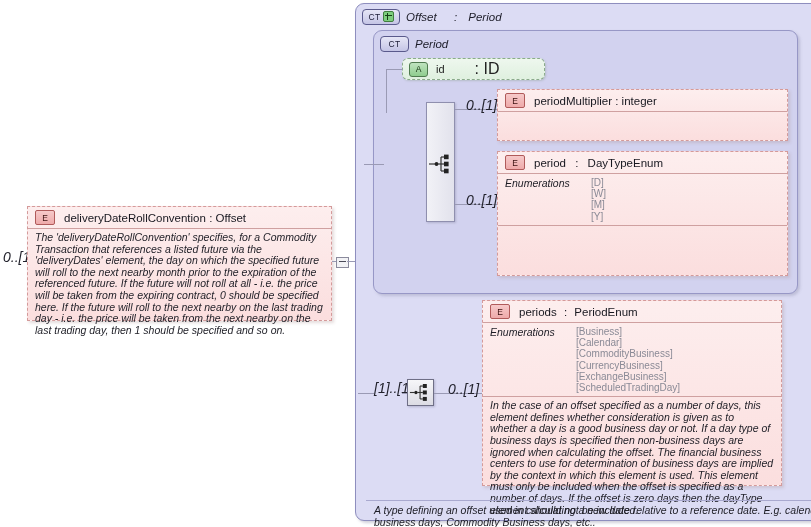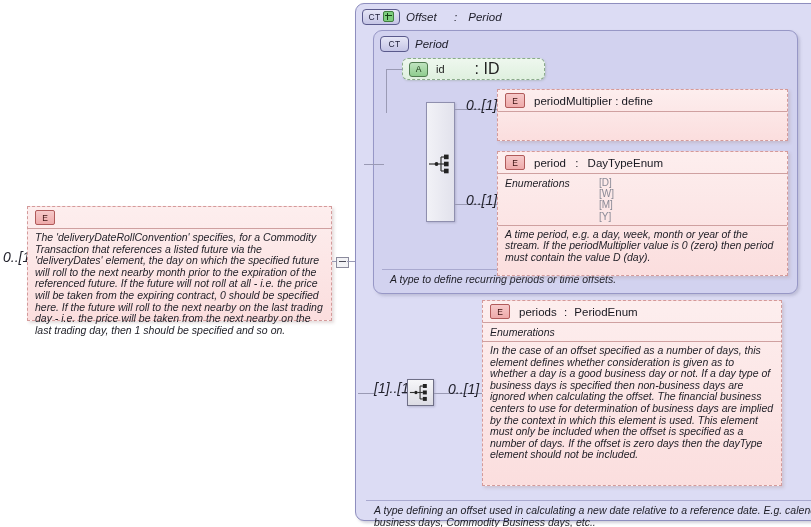--- a/index.html
+++ b/index.html
@@ -137,21 +137,21 @@
     padding: 3px 7px 4px 7px;
     font-style: italic;
     font-size: 10.5px;
     line-height: 11.6px;
     color: #1d1d25;
   }
   .enum-sect {
     display: flex;
     padding: 3px 7px 3px 7px;
     border-bottom: 1px solid #cfa0a0;
-    gap: 20px;
+    gap: 12px;
   }
   .enum-label {
     font-style: italic;
     font-size: 10.5px;
     width: 74px;
     flex: 0 0 auto;
     color: #1d1d25;
   }
   .enum-values {
     font-size: 10px;
@@ -209,20 +209,25 @@
   }
 </style>
 </head>
 <body>
 
 <div class="abs card" style="left:3px; top:249px;">0..[1]</div>
 
 <div class="abs elem-box" style="left:27px; top:206px; width:305px; height:115px;">
   <div class="elem-head">
     <span class="badge-e">E</span>
+    <span class="elem-title">
+      <span>deliveryDateRollConvention</span>
+      <span class="sep">:</span>
+      <span>Offset</span>
+    </span>
   </div>
   <div class="elem-doc">The 'deliveryDateRollConvention' specifies, for a Commodity Transaction that references a listed future via the 'deliveryDates' element, the day on which the specified future will roll to the next nearby month prior to the expiration of the referenced future. If the future will not roll at all - i.e. the price will be taken from the expiring contract, 0 should be specified here. If the future will roll to the next nearby on the last trading day - i.e. the price will be taken from the next nearby on the last trading day, then 1 should be specified and so on.</div>
 </div>
 
 <div class="abs conn-line conn-h" style="left:332px; top:261px; width:12px;"></div>
 <div class="collapse-box" style="left:336px; top:257px;"></div>
 <div class="abs conn-line conn-h" style="left:347px; top:261px; width:10px;"></div>
 
 <div class="abs ct-outer" style="left:355px; top:3px; width:544px; height:518px;">
 
@@ -250,21 +255,20 @@
       <span class="attr-name">id</span>
       <span class="attr-type" style="margin-left:22px;">
         <span>:</span>
         <span>ID</span>
       </span>
     </div>
 
     <div class="abs conn-line conn-v" style="left:12px; top:38px; height:44px;"></div>
     <div class="abs conn-line conn-h" style="left:12px; top:38px; width:17px;"></div>
 
-    <div class="ct-doc" style="position:absolute; left:8px; right:8px; bottom:7px; margin:0; padding-top:4px;">A type to define recurring periods or time offsets.</div>
   </div>
 
   <div class="abs card" style="left:392px; top:146px;">[1]..[1]</div>
 
   <div class="abs conn-line conn-h" style="left:8px; top:160px; width:20px;"></div>
   <div class="abs conn-line conn-v" style="left:8px; top:160px; height:0px;"></div>
   <div class="abs conn-line conn-h" style="left:375px; top:160px; width:50px;"></div>
 
   <div class="abs seq-tall" style="left:70px; top:98px; width:29px; height:120px;">
   </div>
@@ -287,21 +291,21 @@
 
   <div class="abs card" style="left:110px; top:93px;">0..[1]</div>
   <div class="abs card" style="left:110px; top:188px;">0..[1]</div>
 
   <div class="abs elem-box" style="left:141px; top:85px; width:291px; height:52px;">
     <div class="elem-head">
       <span class="badge-e">E</span>
       <span class="elem-title">
         <span>periodMultiplier</span>
         <span class="sep">:</span>
-        <span>define</span>
+        <span>integer</span>
       </span>
     </div>
   </div>
 
   <div class="abs elem-box" style="left:141px; top:147px; width:291px; height:125px;">
     <div class="elem-head">
       <span class="badge-e">E</span>
       <span class="elem-title">
         <span>period</span>
         <span class="sep" style="padding:0 6px;">:</span>
@@ -310,21 +314,20 @@
     </div>
     <div class="enum-sect">
       <span class="enum-label">Enumerations</span>
       <span class="enum-values">
         <span>[D]</span><br>
         <span>[W]</span><br>
         <span>[M]</span><br>
         <span>[Y]</span>
       </span>
     </div>
-    <div class="elem-doc">A time period, e.g. a day, week, month or year of the stream. If the periodMultiplier value is 0 (zero) then period must contain the value D (day).</div>
   </div>
 
   <div class="abs card" style="left:18px; top:376px;">[1]..[1]</div>
 
   <div class="abs conn-line conn-h" style="left:2px; top:389px; width:16px;"></div>
   <div class="abs conn-line conn-h" style="left:46px; top:389px; width:6px;"></div>
 
   <div class="abs seq-small" style="left:51px; top:375px; width:27px; height:27px;"></div>
 
   <svg class="seq-icon" style="left:53px; top:377px;" width="24" height="23" viewBox="0 0 26 24">
@@ -347,19 +350,27 @@
     <div class="elem-head">
       <span class="badge-e">E</span>
       <span class="elem-title">
         <span>periods</span>
         <span class="sep" style="padding:0 4px;">:</span>
         <span>PeriodEnum</span>
       </span>
     </div>
     <div class="enum-sect">
       <span class="enum-label">Enumerations</span>
+      <span class="enum-values">
+        <span>[Business]</span><br>
+        <span>[Calendar]</span><br>
+        <span>[CommodityBusiness]</span><br>
+        <span>[CurrencyBusiness]</span><br>
+        <span>[ExchangeBusiness]</span><br>
+        <span>[ScheduledTradingDay]</span>
+      </span>
     </div>
     <div class="elem-doc">In the case of an offset specified as a number of days, this element defines whether consideration is given as to whether a day is a good business day or not. If a day type of business days is specified then non-business days are ignored when calculating the offset. The financial business centers to use for determination of business days are implied by the context in which this element is used. This element must only be included when the offset is specified as a number of days. If the offset is zero days then the dayType element should not be included.</div>
   </div>
 
   <div class="ct-doc" style="position:absolute; left:6px; right:8px; top:492px; margin:4px; padding-top:4px;">A type defining an offset used in calculating a new date relative to a reference date. E.g. calendar days, business days, Commodity Business days, etc..</div>
 
 </div>
 
 </body></html>

